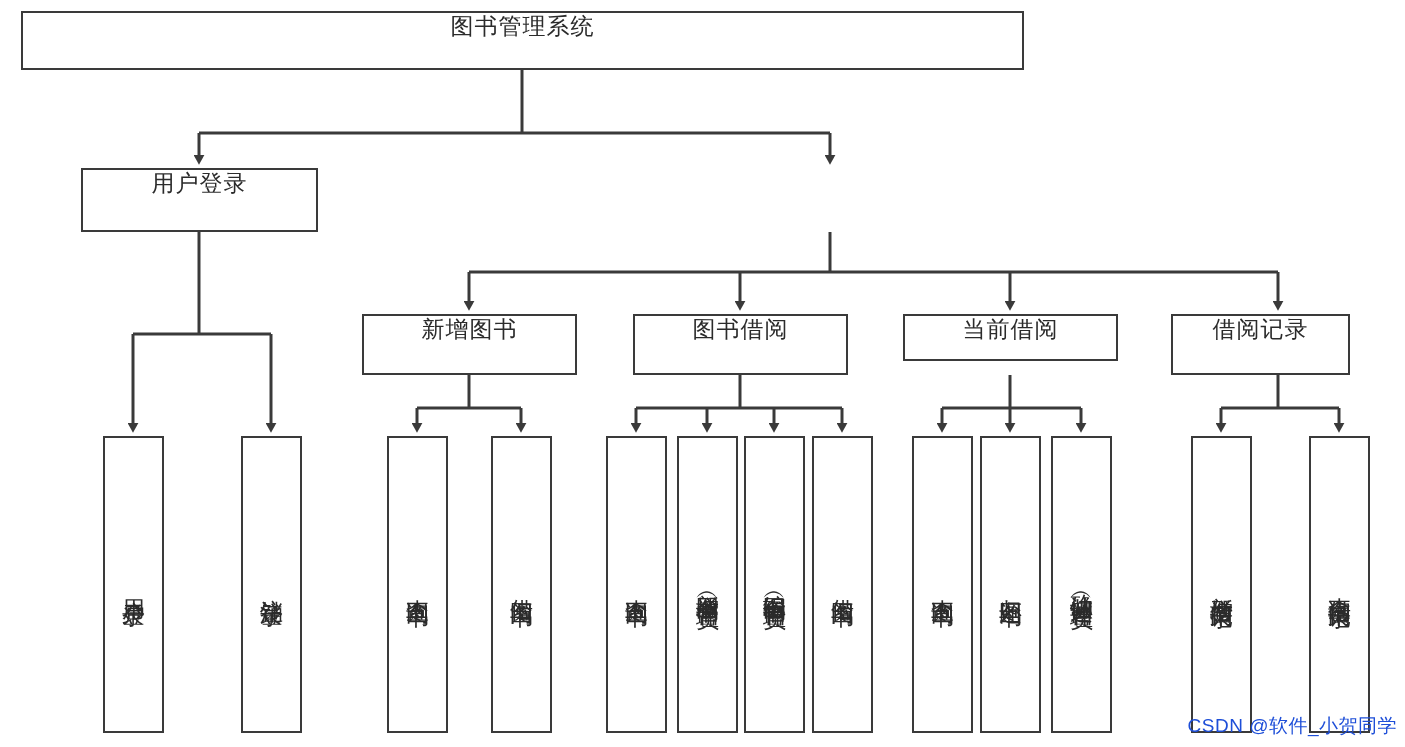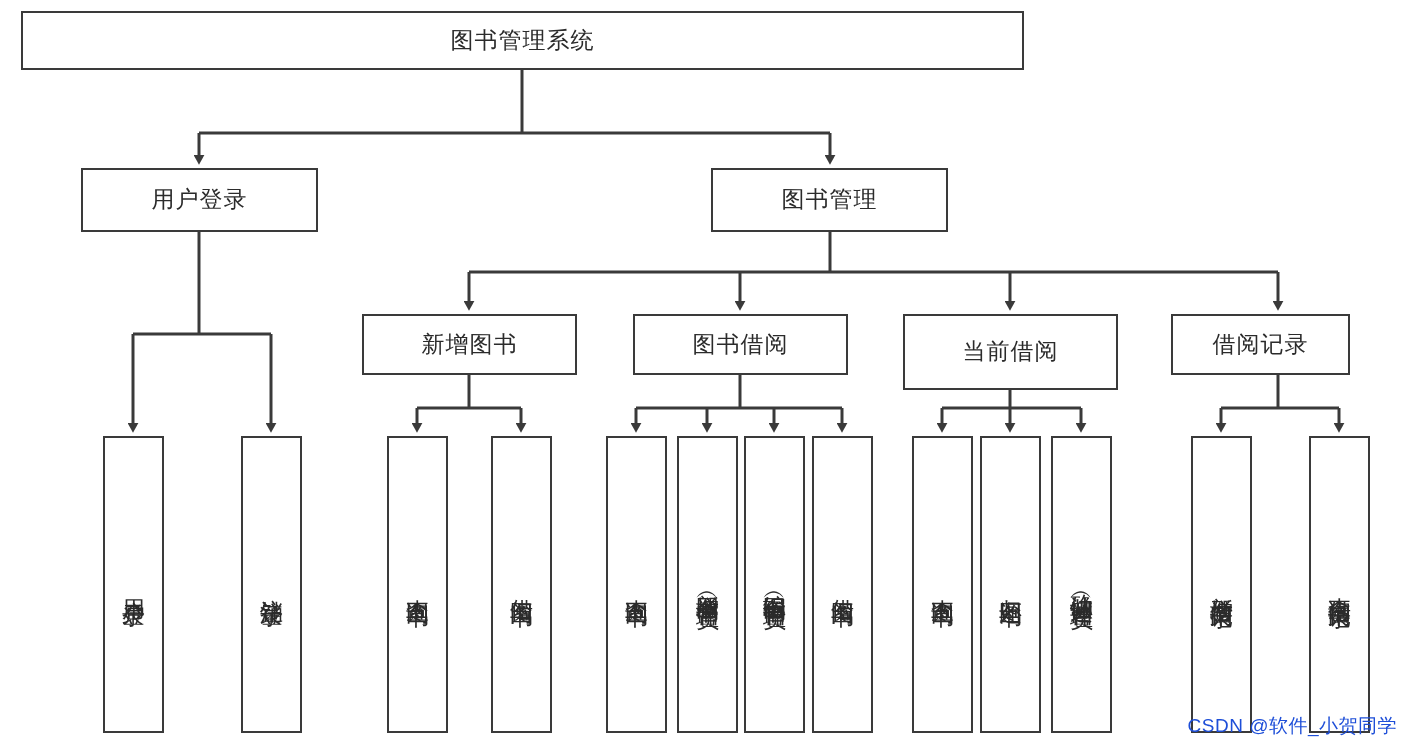--- a/index.html
+++ b/index.html
@@ -24,21 +24,20 @@
     width: 1405px;
     height: 747px;
     pointer-events: none;
   }
   .node {
     position: absolute;
     box-sizing: border-box;
     background: #ffffff;
     border: 2.5px solid #3a3a3a;
     display: flex;
-    align-items: center;
     justify-content: center;
     color: #2b2b2b;
   }
   .node-h {
     font-size: 23px;
     letter-spacing: 1px;
     line-height: 1.2;
     white-space: nowrap;
   }
   .node-v {
@@ -125,31 +124,28 @@
     </g>
   </svg>
 
   <div class="node node-h" style="left:21px; top:11px; width:1003px; height:59px;">
     <span>图书管理系统</span>
   </div>
 
   <div class="node node-h" style="left:81px; top:168px; width:237px; height:64px;">
     <span>用户登录</span>
   </div>
-  <div class="node node-h" style="left:711px; top:168px; width:237px; height:64px;">
-    <span>图书管理</span>
-  </div>
 
   <div class="node node-h" style="left:362px; top:314px; width:215px; height:61px;">
     <span>新增图书</span>
   </div>
   <div class="node node-h" style="left:633px; top:314px; width:215px; height:61px;">
     <span>图书借阅</span>
   </div>
-  <div class="node node-h" style="left:903px; top:314px; width:215px; height:76px;">
+  <div class="node node-h" style="left:903px; top:314px; width:215px; height:47px;">
     <span>当前借阅</span>
   </div>
   <div class="node node-h" style="left:1171px; top:314px; width:179px; height:61px;">
     <span>借阅记录</span>
   </div>
 
   <div class="node node-v" style="left:103px; top:436px; width:61px; height:297px;">
     <span class="vtext">用户登录</span>
   </div>
   <div class="node node-v" style="left:241px; top:436px; width:61px; height:297px;">

